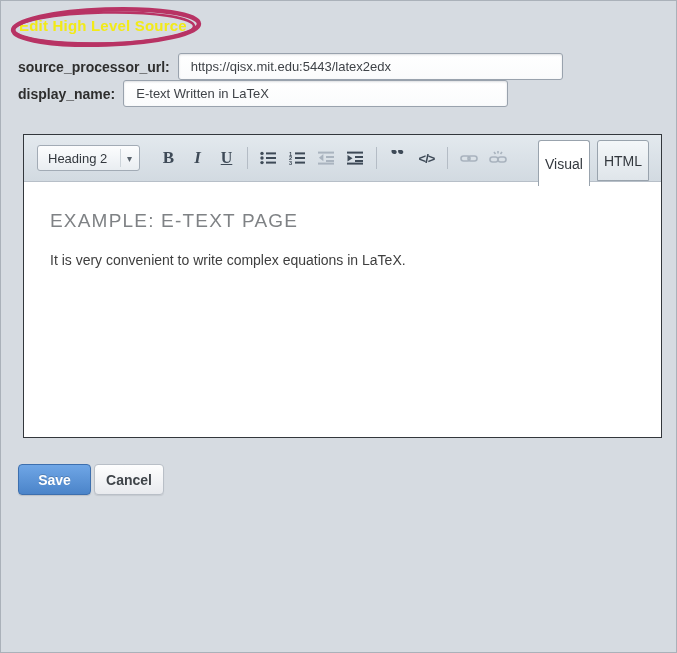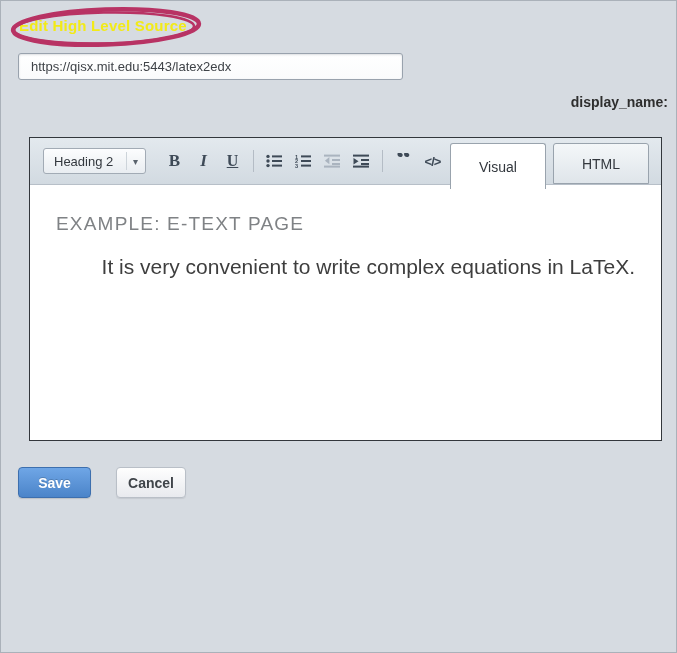--- a/index.html
+++ b/index.html
@@ -16,34 +16,34 @@
   .title-wrap { position: relative; margin: 13px 0 0 18px; height: 22px; width: 220px; }
   .page-title {
     font-size: 15px; font-weight: bold; color: #f2ea17;
     position: relative; z-index: 1; padding-top: 3px; letter-spacing: 0.2px;
   }
   .ellipse-svg { position: absolute; left: -14px; top: -10px; z-index: 2; pointer-events: none; }
 
   
   .form-row { display: flex; align-items: center; margin-left: 17px; }
   .form-row.row-1 { margin-top: 17px; }
-  .form-row.row-2 { margin-top: 14px; justify-content: flex-end; }
+  .form-row.row-2 { margin-top: 0; }
   .field-label { font-size: 14px; font-weight: bold; color: #2e2e2e; margin-right: 8px; white-space: nowrap; }
   .text-input {
     width: 385px; height: 27px;
     border: 1px solid #99a2ad; border-radius: 3px;
     background: linear-gradient(#ffffff, #fafbfc);
     box-shadow: inset 0 1px 2px rgba(60,70,90,0.18);
     font-family: "Liberation Sans", sans-serif;
     font-size: 13px; color: #3f4348; padding: 8px 12px; outline: none;
   }
 
   
   .editor {
-    margin: 27px 14px 0 28px; height: 304px;
+    margin: 27px 14px 0 22px; height: 304px;
     border: 1px solid #33373c; background: #ffffff;
     display: flex; flex-direction: column;
   }
   .toolbar {
     position: relative; height: 47px; flex: 0 0 47px;
     background: linear-gradient(#e3e9ee, #d2dae1);
     border-bottom: 1px solid #b7bfc8;
     display: flex; align-items: center; padding-left: 13px;
   }
   .format-select {
@@ -63,34 +63,34 @@
   .tb-btn.disabled { cursor: default; }
   .glyph-bold { font-family: "Liberation Serif", serif; font-weight: bold; font-size: 17px; }
   .glyph-italic { font-family: "Liberation Serif", serif; font-weight: bold; font-style: italic; font-size: 17px; }
   .glyph-underline { font-family: "Liberation Serif", serif; font-weight: bold; font-size: 16px; text-decoration: underline; }
   .glyph-quote { font-family: "Liberation Serif", serif; font-weight: bold; font-size: 30px; line-height: 10px; height: 16px; overflow: hidden; color: #3e4a57; }
   .glyph-code { font-weight: bold; font-size: 13px; letter-spacing: -1px; }
   .tb-sep { width: 1px; height: 22px; background: #b4bcc5; margin: 0 6px; }
 
   .tabs { position: absolute; right: 12px; top: 5px; display: flex; gap: 7px; z-index: 3; }
   .tab {
-    padding: 0 28px; font-size: 14px; color: #33383e; display: flex; align-items: center;
+    padding: 0 6px; font-size: 14px; color: #33383e; display: flex; align-items: center;
     border: 1px solid #99a3ad; border-radius: 3px 3px 0 0; cursor: pointer;
   }
   .tab.active { background: #ffffff; height: 46px; border-bottom: 0; }
   .tab.inactive { background: linear-gradient(#f4f7f9, #dfe5ea); height: 41px; align-self: flex-start; }
 
   .editor-content { flex: 1; background: #ffffff; padding: 20px 26px; overflow: hidden; }
   .content-heading {
     font-size: 19px; font-weight: normal; color: #7f8285; letter-spacing: 1.2px; margin-top: 8px;
   }
-  .content-paragraph { font-size: 21px; color: #3e3e3e; margin-top: 20px; text-align: right; }
-
-  
-  .actions { margin: 26px 0 0 17px; display: flex; gap: 25px; }
+  .content-paragraph { font-size: 14px; color: #3e3e3e; margin-top: 20px; }
+
+  
+  .actions { margin: 26px 0 0 17px; display: flex; gap: 3px; }
   .btn {
     height: 31px; border-radius: 4px; font-family: "Liberation Sans", sans-serif;
     font-size: 14px; font-weight: bold; cursor: pointer;
   }
   .btn-save {
     width: 73px; color: #ffffff;
     background: linear-gradient(#6fa6e6, #4b84c9);
     border: 1px solid #3d6fae;
     text-shadow: 0 -1px 0 rgba(0,0,0,0.18);
     box-shadow: 0 1px 1px rgba(0,0,0,0.12);
@@ -107,25 +107,27 @@
 
 <div class="title-wrap">
   <div class="page-title">Edit High Level Source</div>
   <svg class="ellipse-svg" width="206" height="46" viewBox="0 0 206 46">
     <ellipse cx="101" cy="23" rx="93" ry="17.5" fill="none" stroke="#b83364" stroke-width="4.5" transform="rotate(-2 101 23)"></ellipse>
     <ellipse cx="99" cy="24" rx="90" ry="15.5" fill="none" stroke="#b83364" stroke-width="2.5" transform="rotate(-1.2 99 24)"></ellipse>
   </svg>
 </div>
 
 <div class="form-row row-1">
+  <label class="field-label">source_processor_url:</label>
   <input class="text-input" type="text" value="https://qisx.mit.edu:5443/latex2edx" style="">
 </div>
 
 <div class="form-row row-2">
   <label class="field-label">display_name:</label>
+  <input class="text-input" type="text" value="E-text Written in LaTeX" style="">
 </div>
 
 <div class="editor">
   <div class="toolbar">
 
     <div class="format-select">
       <span>Heading 2</span>
       <span class="arrow">▾</span>
     </div>
 

